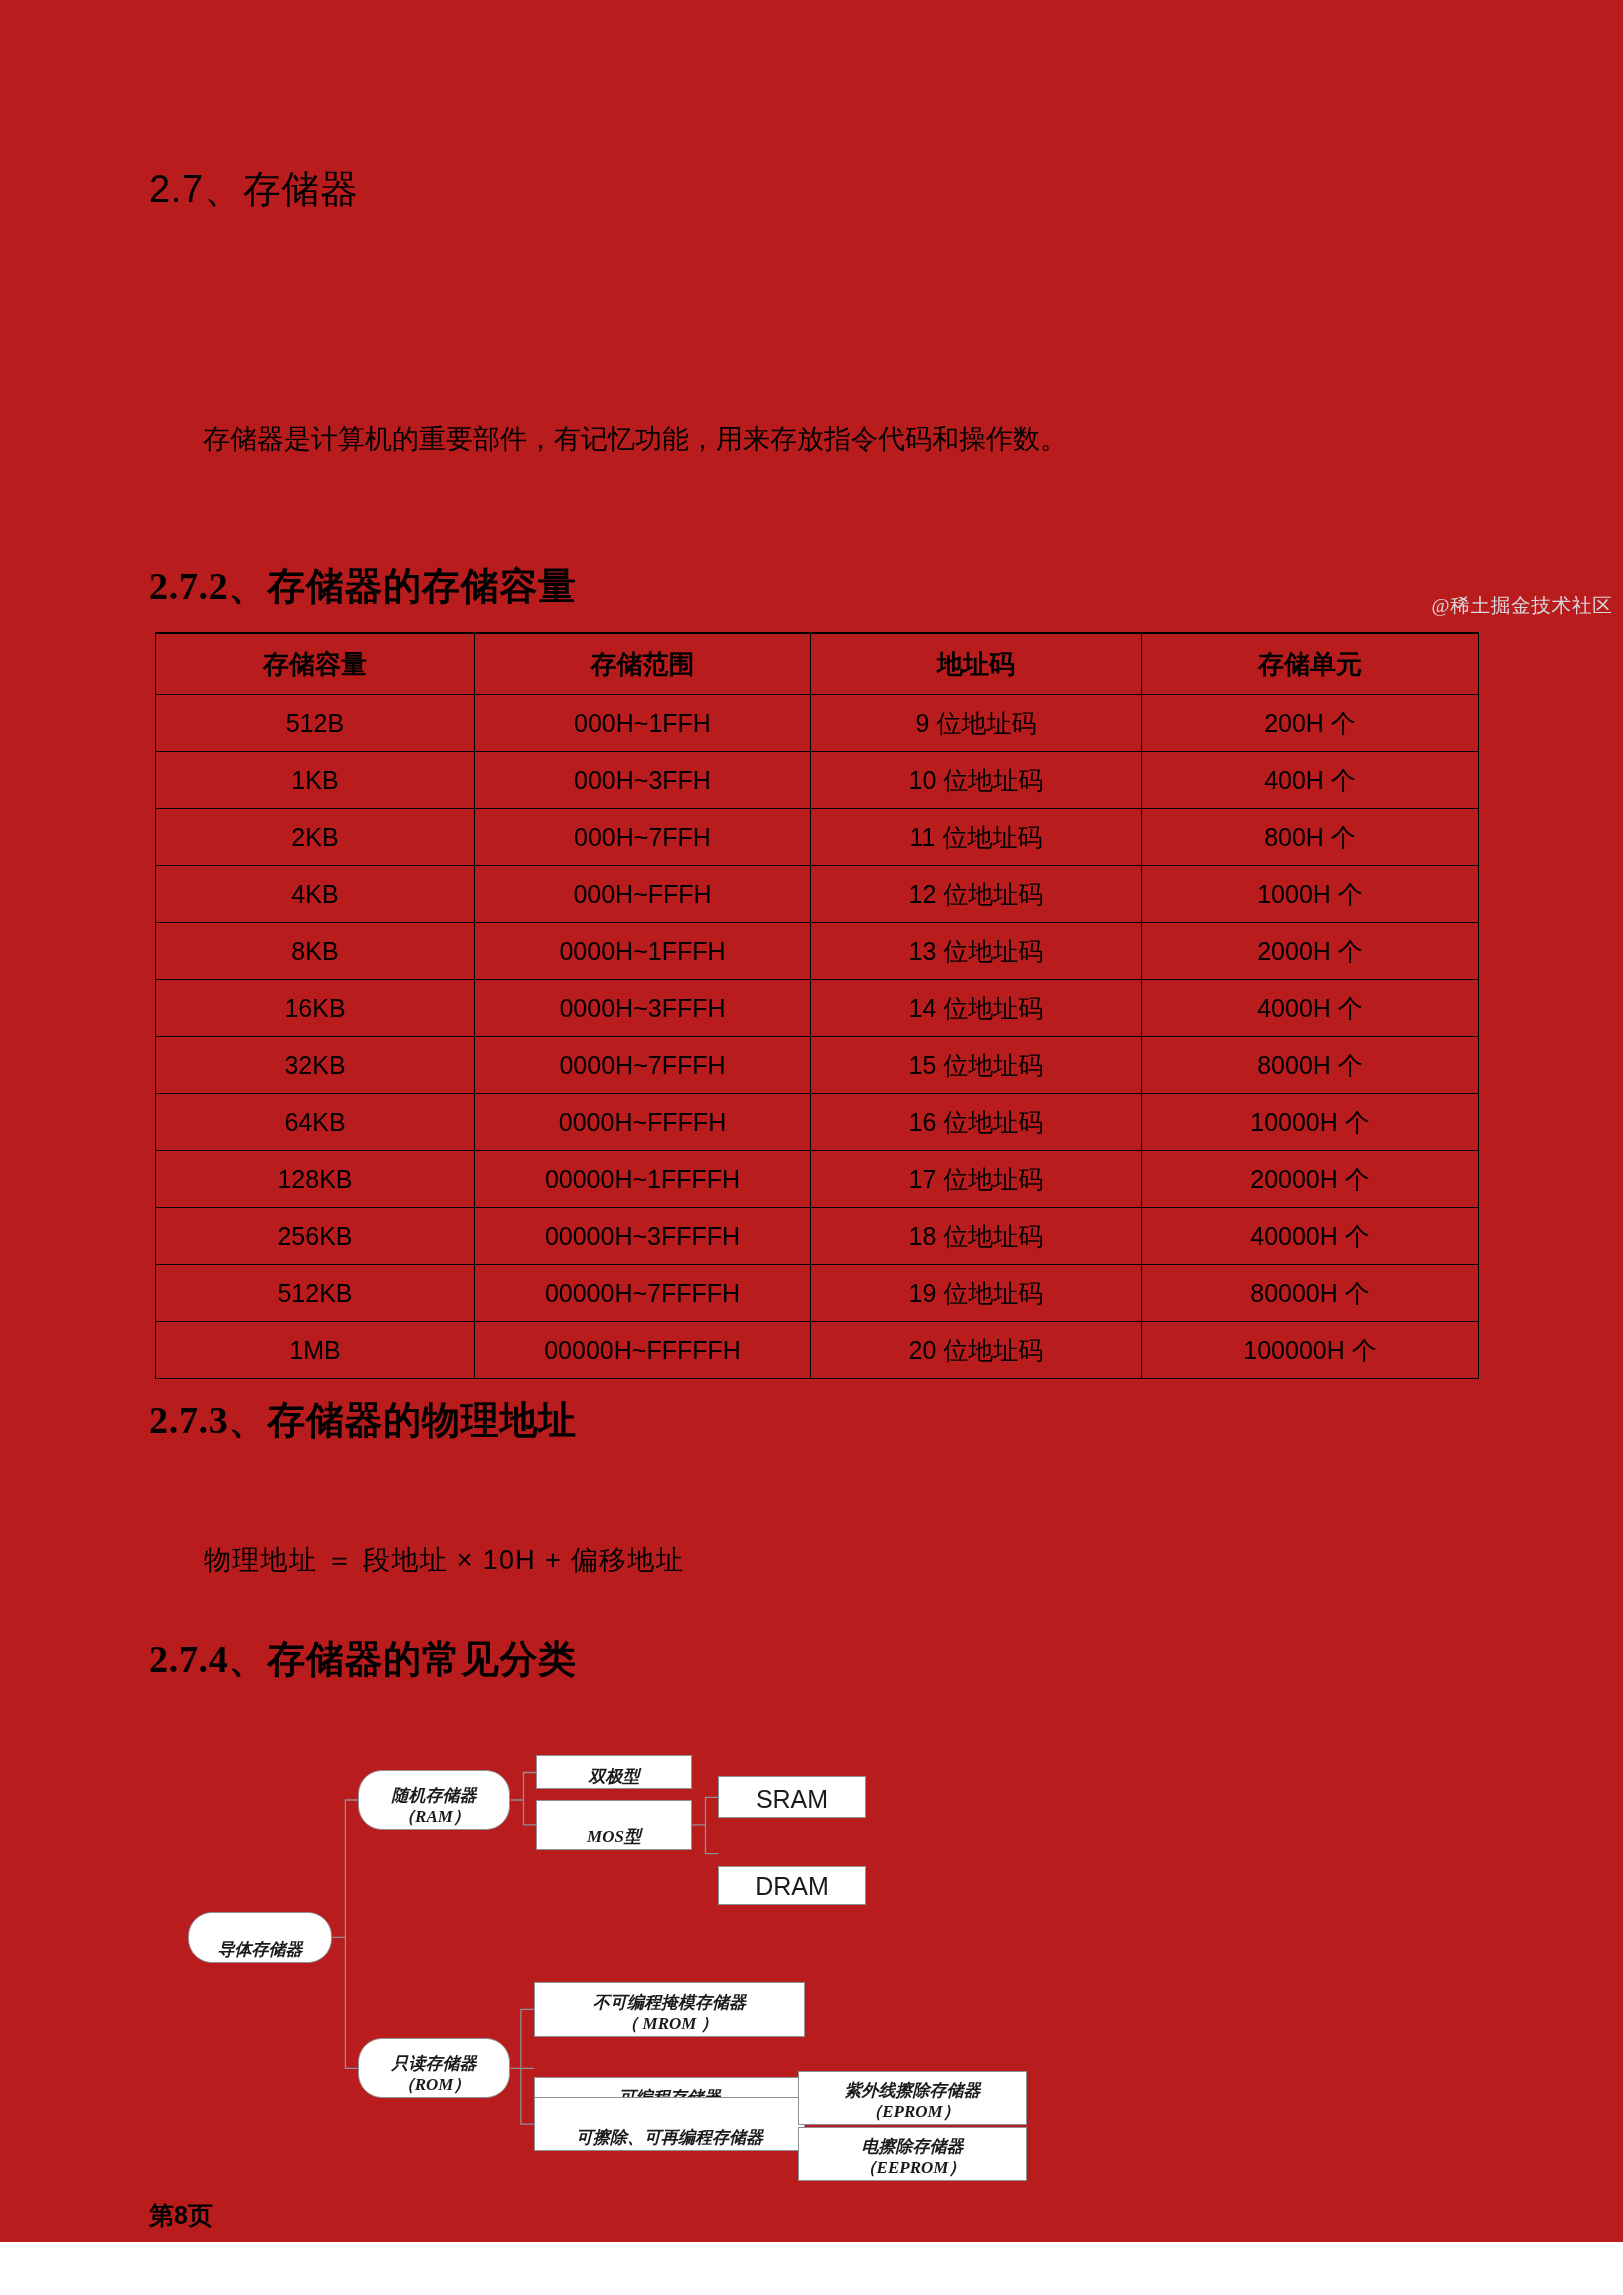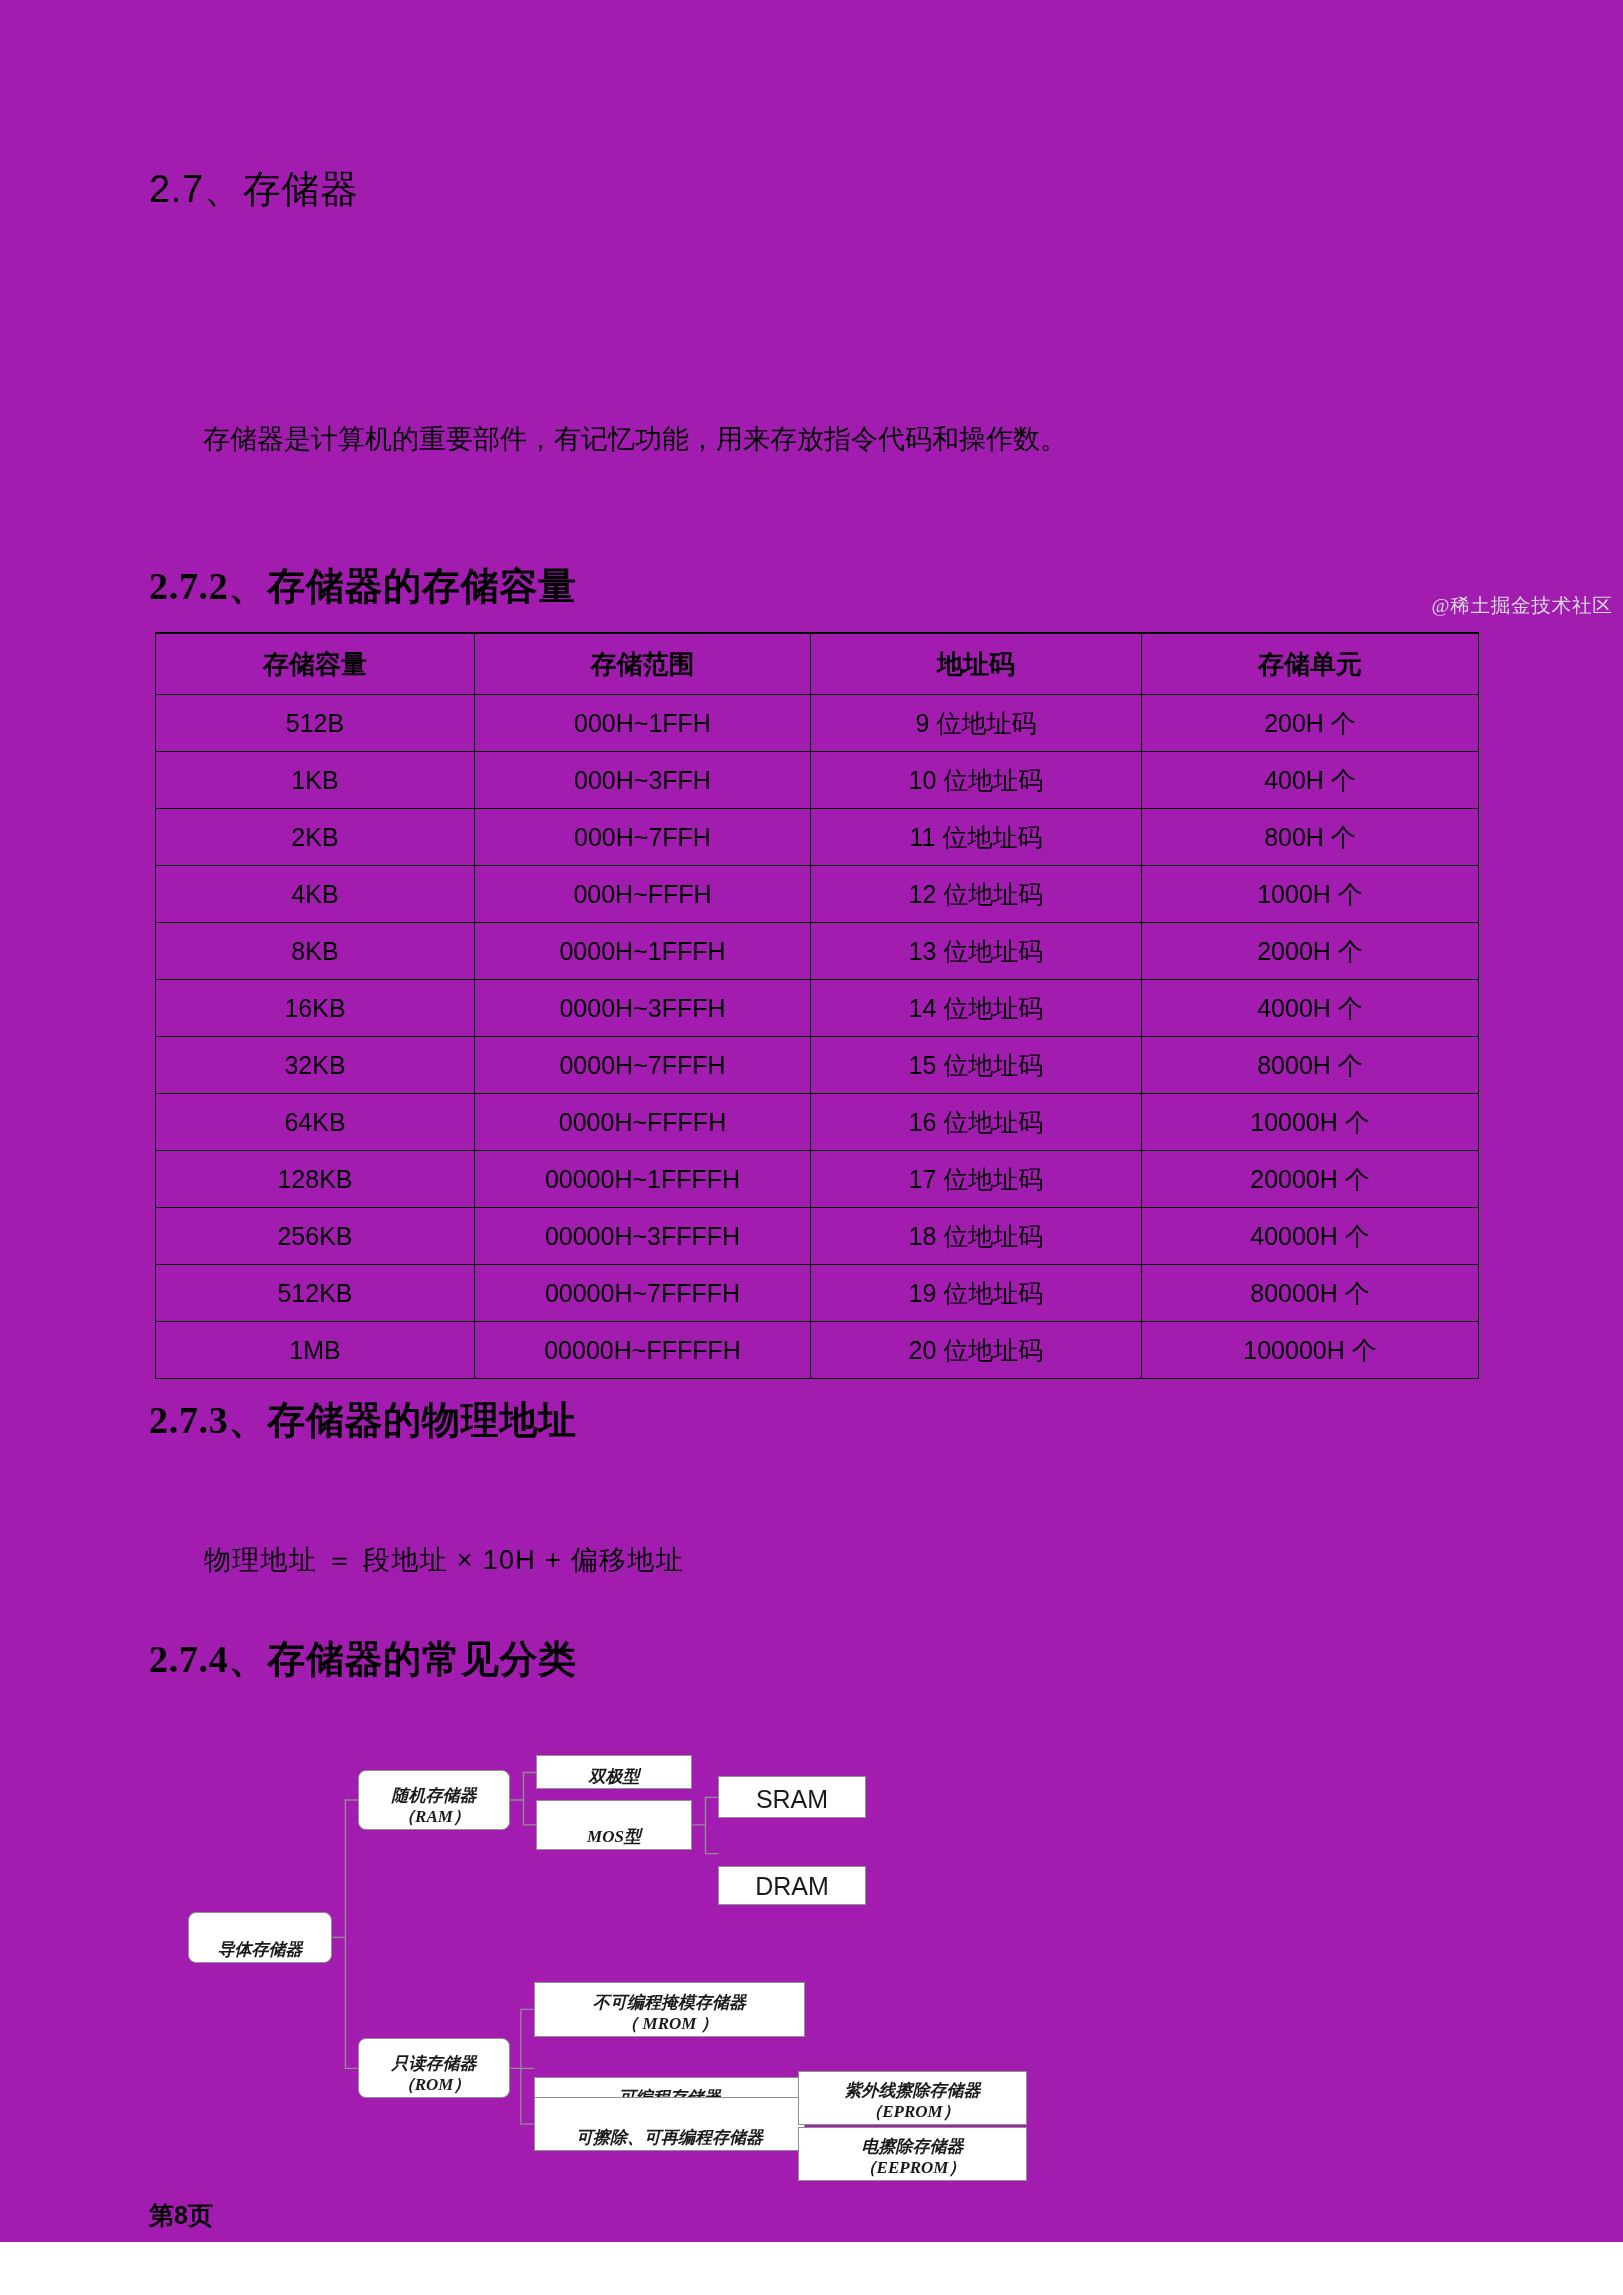--- a/index.html
+++ b/index.html
@@ -8,21 +8,21 @@
     background: #ffffff;
   }
   body {
     font-family: "Liberation Sans", "DejaVu Sans", sans-serif;
     color: #000000;
   }
   #page {
     position: relative;
     width: 1623px;
     height: 2242px;
-    background: #a21caf;
+    background: #b91c1c;
     box-sizing: border-box;
     padding: 0;
     overflow: hidden;
   }
 
   
   .h-main {
     font-family: "Liberation Sans", "DejaVu Sans", sans-serif;
     font-size: 38px;
     font-weight: 400;
@@ -111,21 +111,21 @@
     justify-content: center;
     text-align: center;
     font-family: "Liberation Serif", "DejaVu Serif", serif;
     font-weight: bold;
     font-style: italic;
     font-size: 17px;
     line-height: 1.25;
     color: #1a1a1a;
     padding: 1.3px 2.6px;
   }
-  .node.rounded { border-radius: 8px; }
+  .node.rounded { border-radius: 24px; }
   .node.latin {
     font-family: "Liberation Sans", "DejaVu Sans", sans-serif;
     font-style: normal;
     font-weight: normal;
     font-size: 25px;
   }
   .node .ln2 { display:block; }
   .connector {
     position: absolute;
     stroke: #8f8f94;

